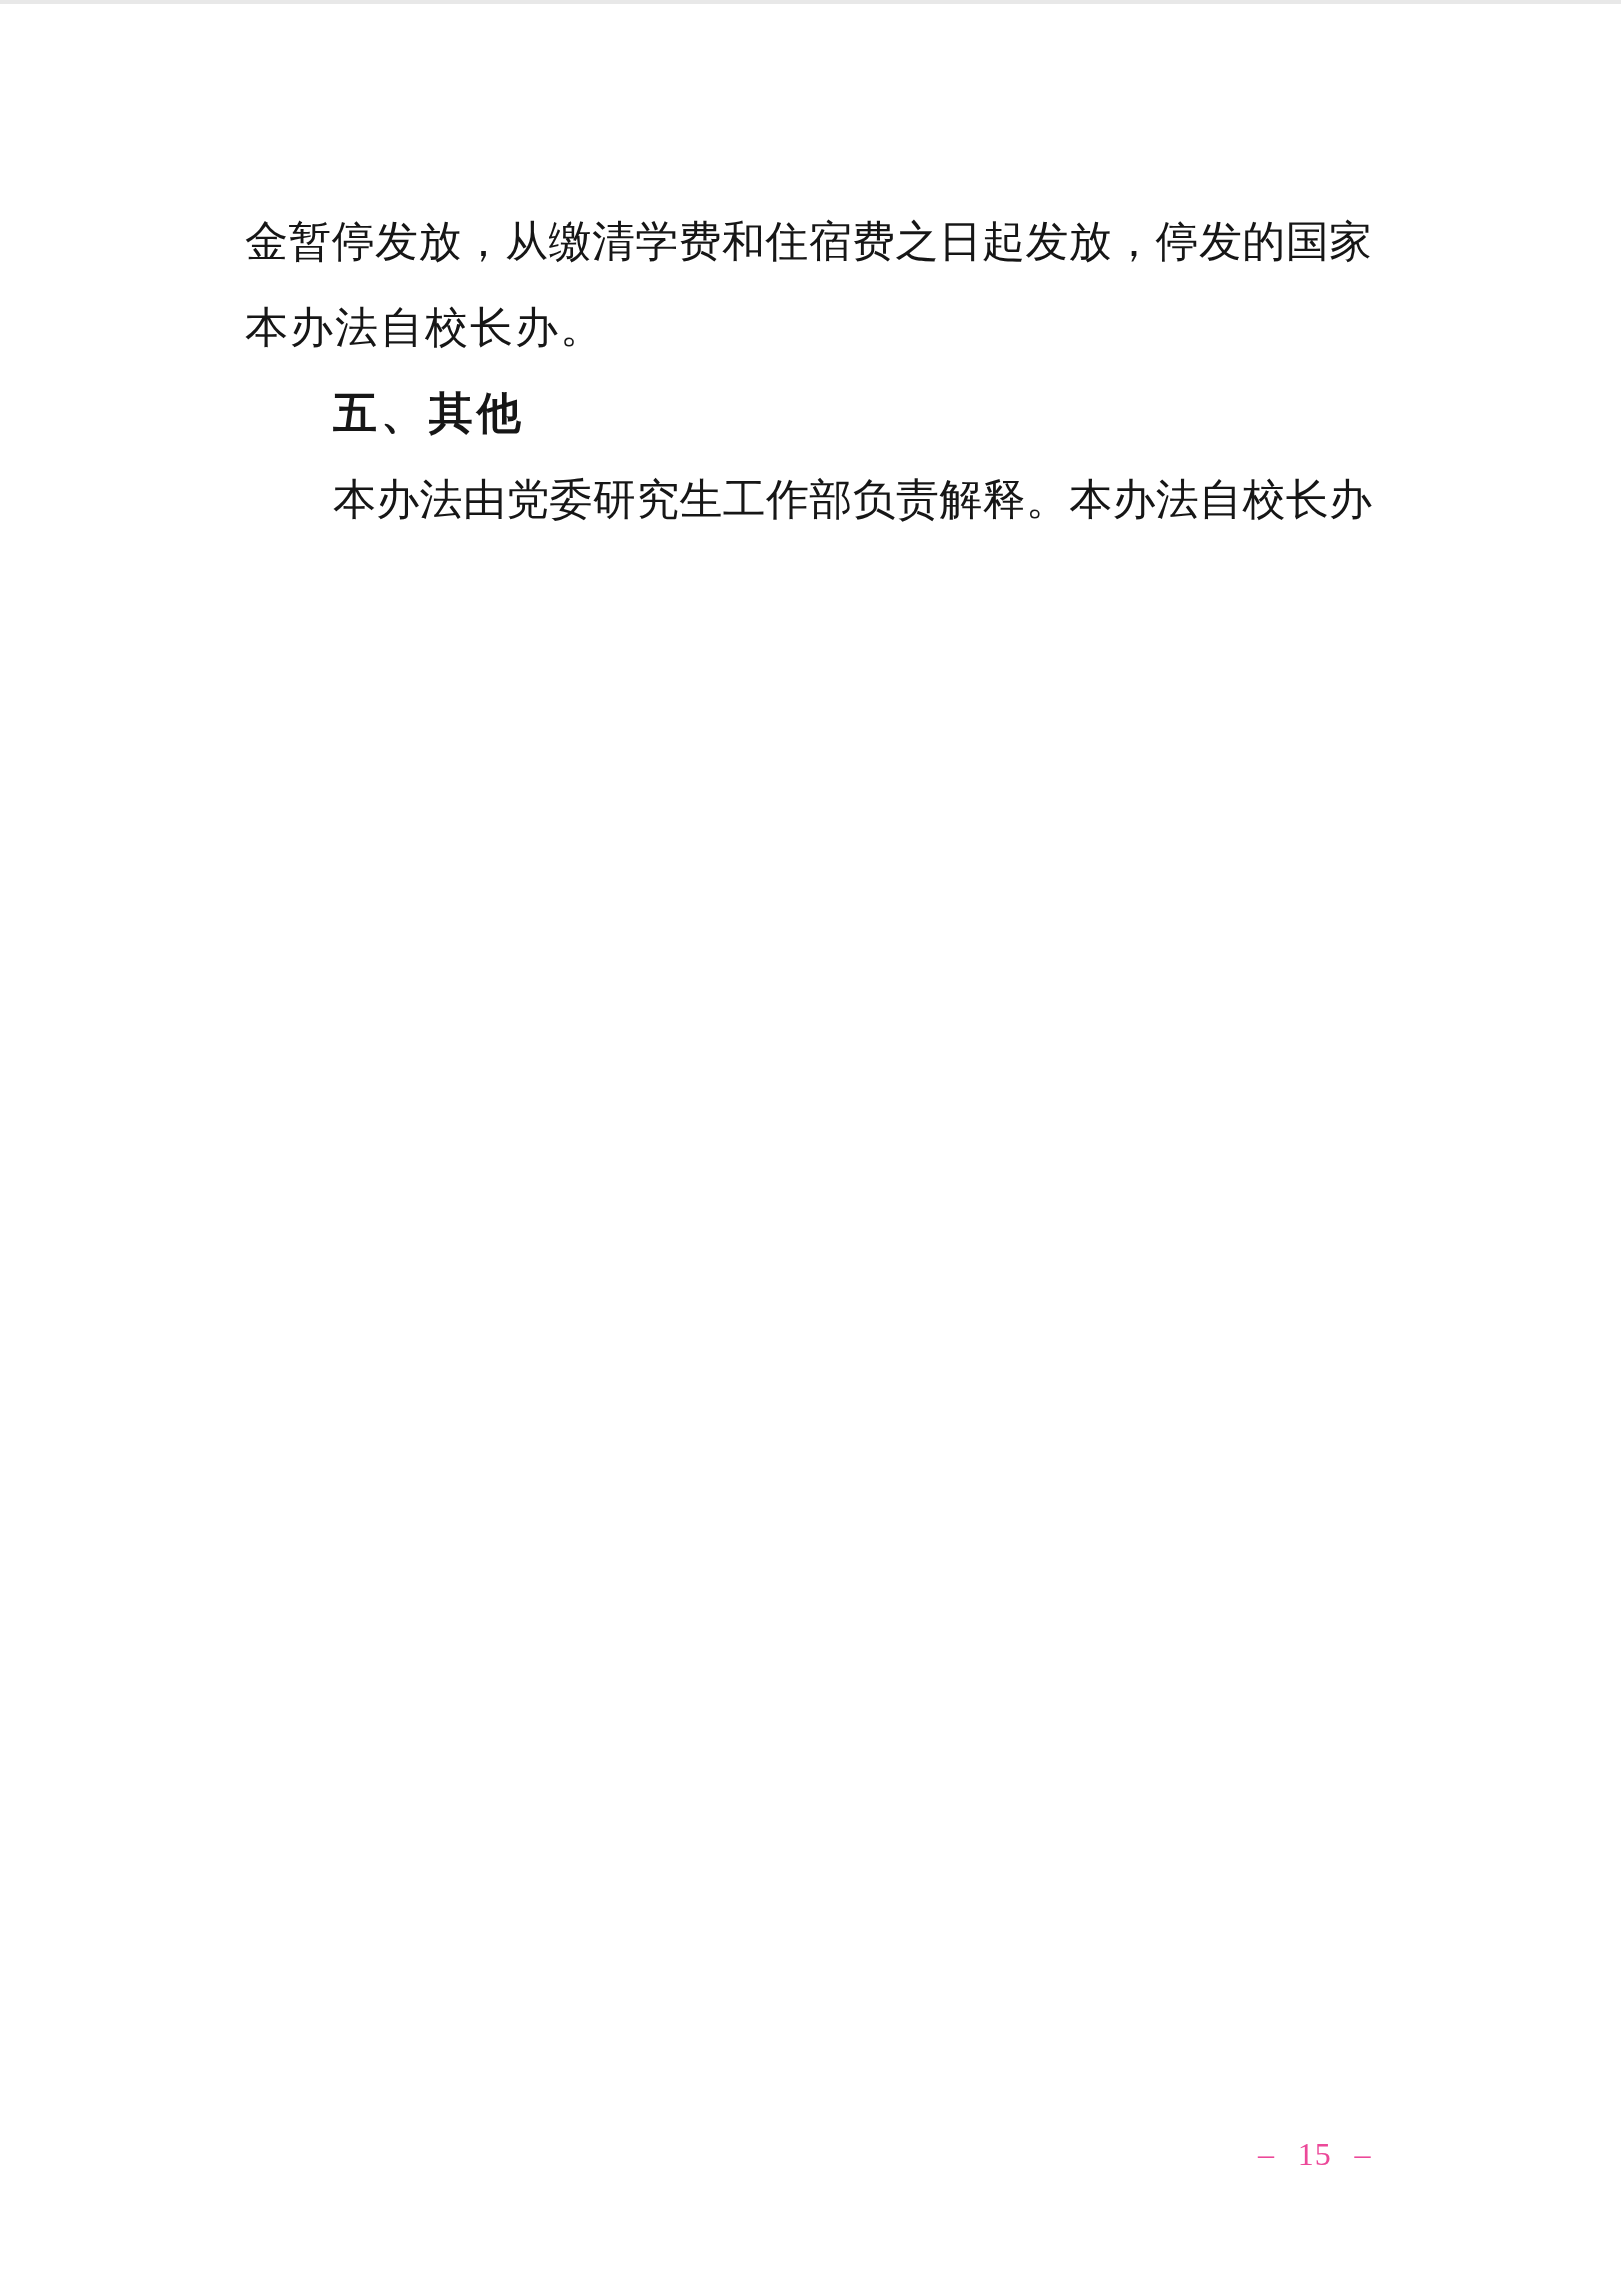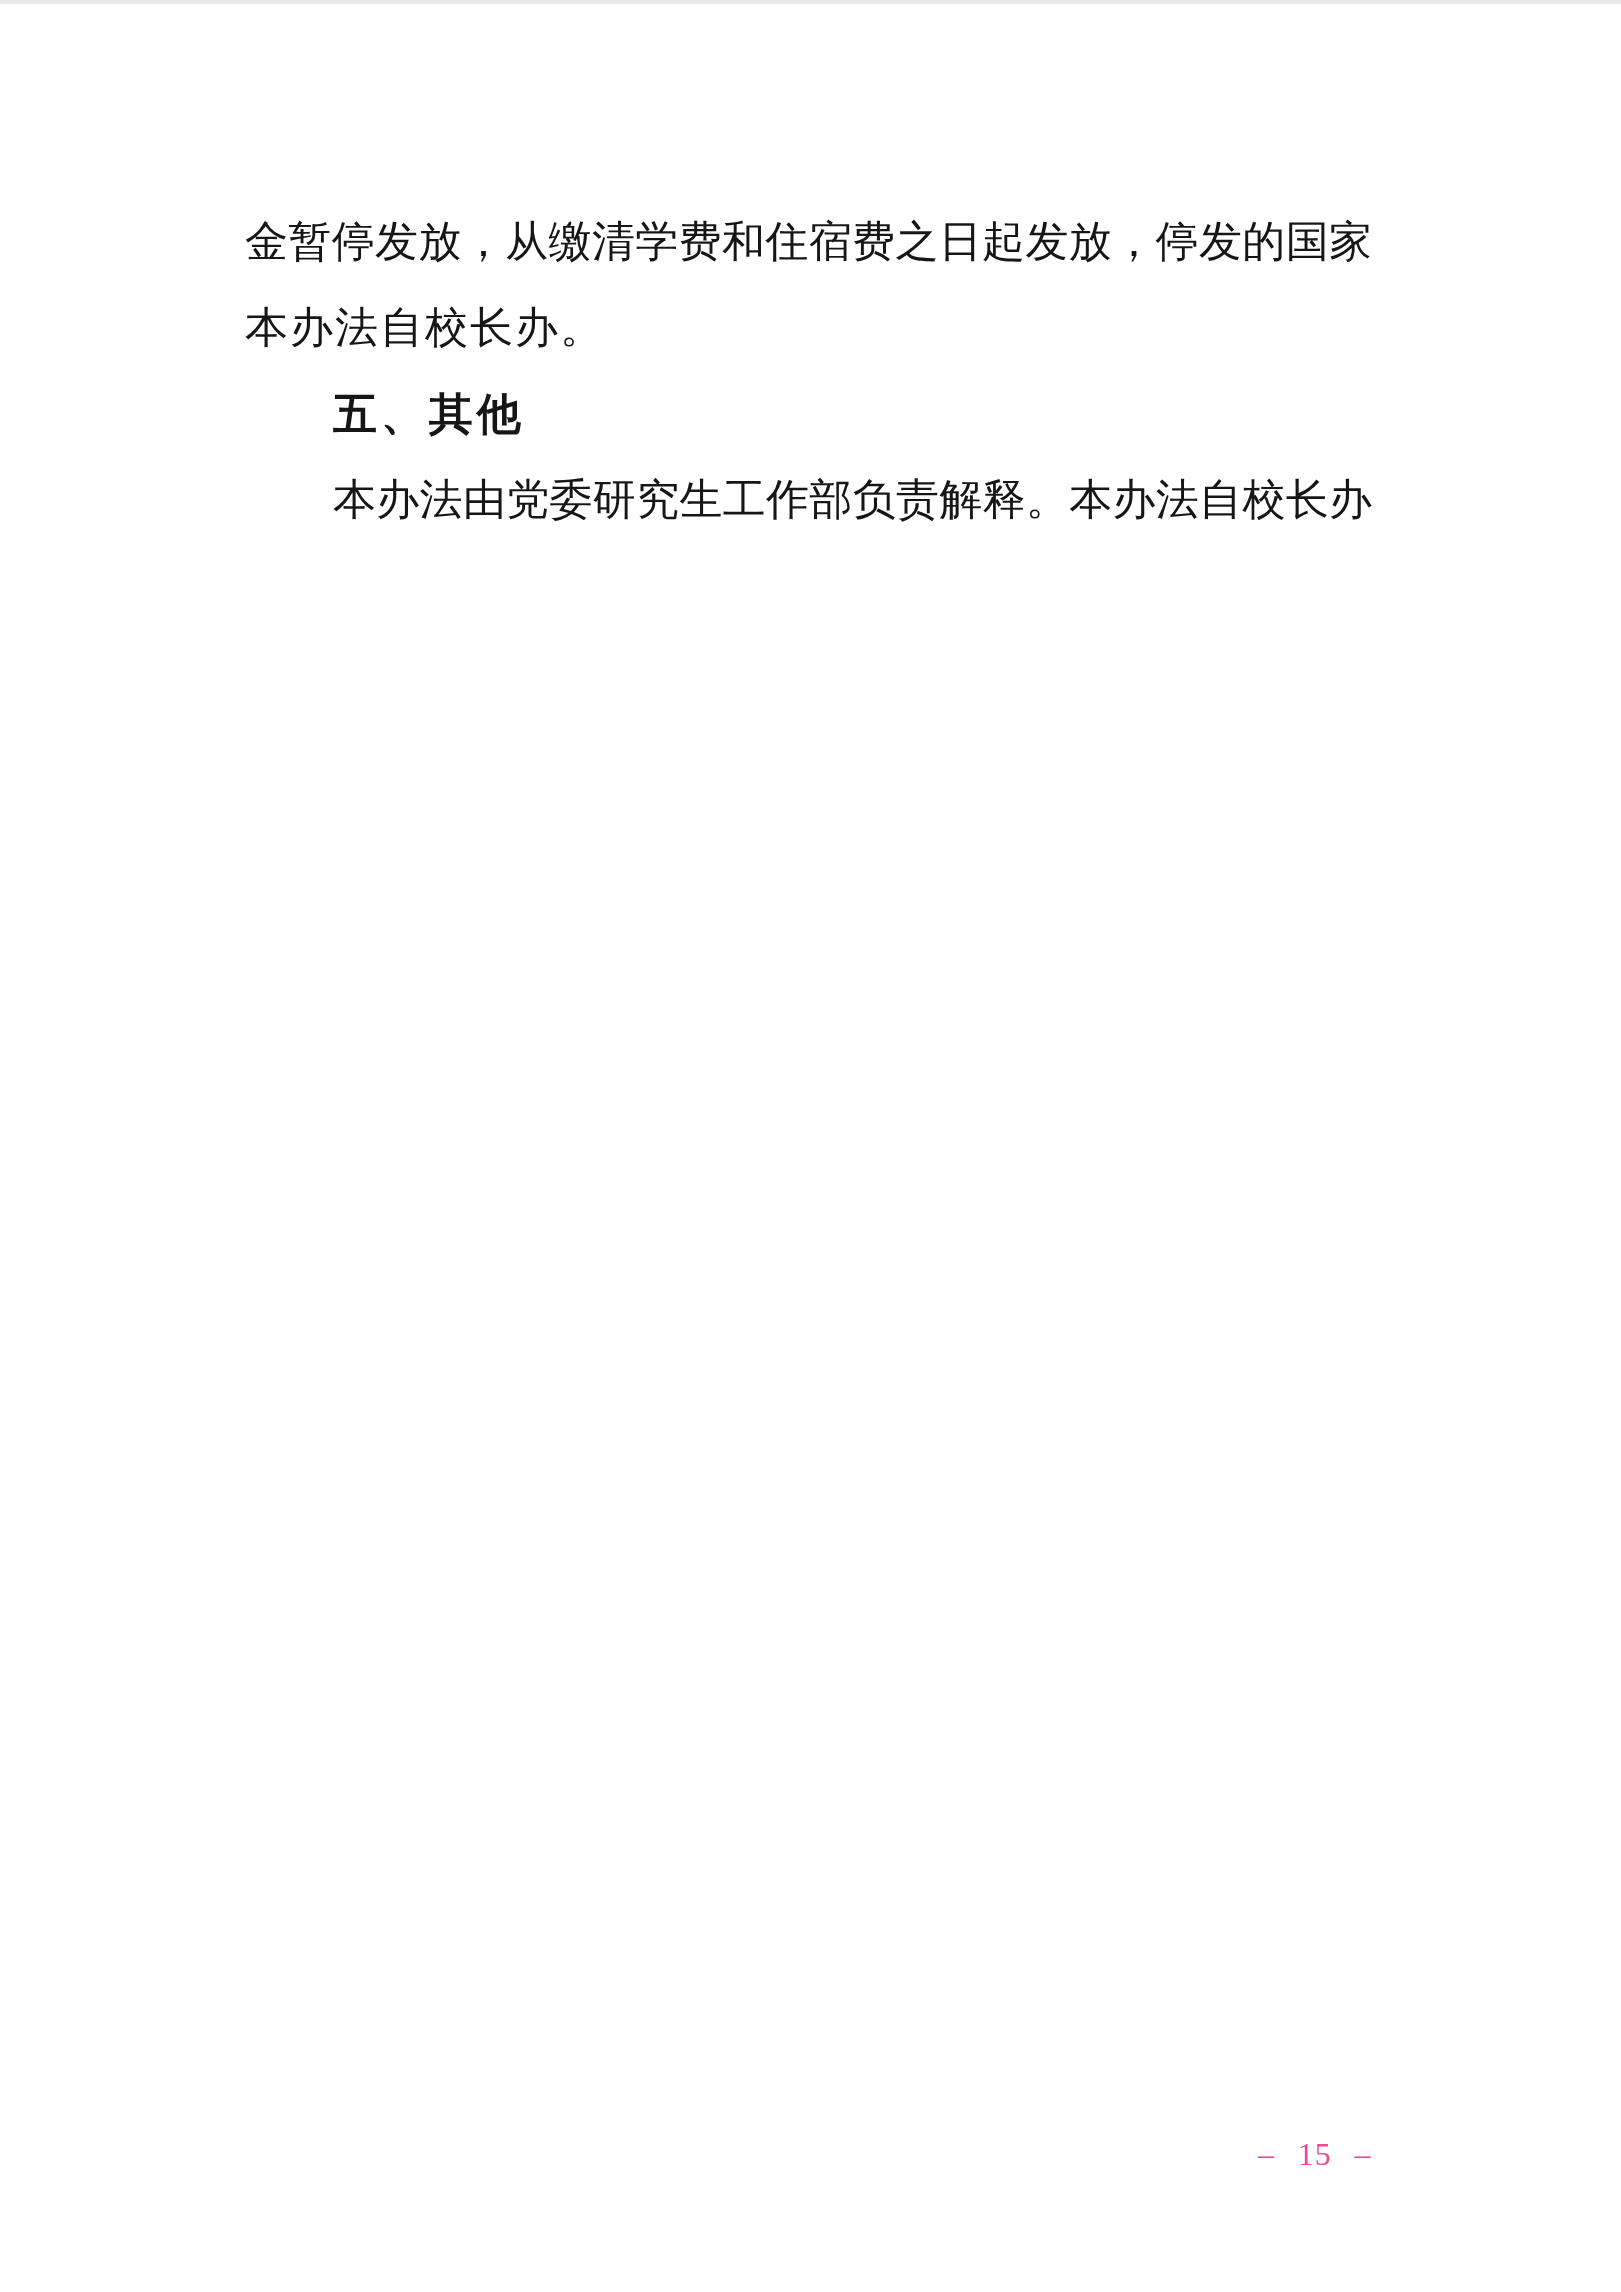--- a/index.html
+++ b/index.html
@@ -36,21 +36,21 @@
     text-align-last: justify;
   }
   
   .line.end {
     text-align: left;
   }
   .line.indent {
     text-indent: 88px;
   }
   .line.heading {
-    font-family: Liberation Sans, sans-serif;
+    font-family: Liberation Serif, serif;
     font-weight: 700;
     font-size: 44px;
     letter-spacing: 3.9px;
     text-indent: 88px;
     text-align: left;
   }
   .page-number {
     position: absolute;
     left: 1258px;
     top: 2129px;

